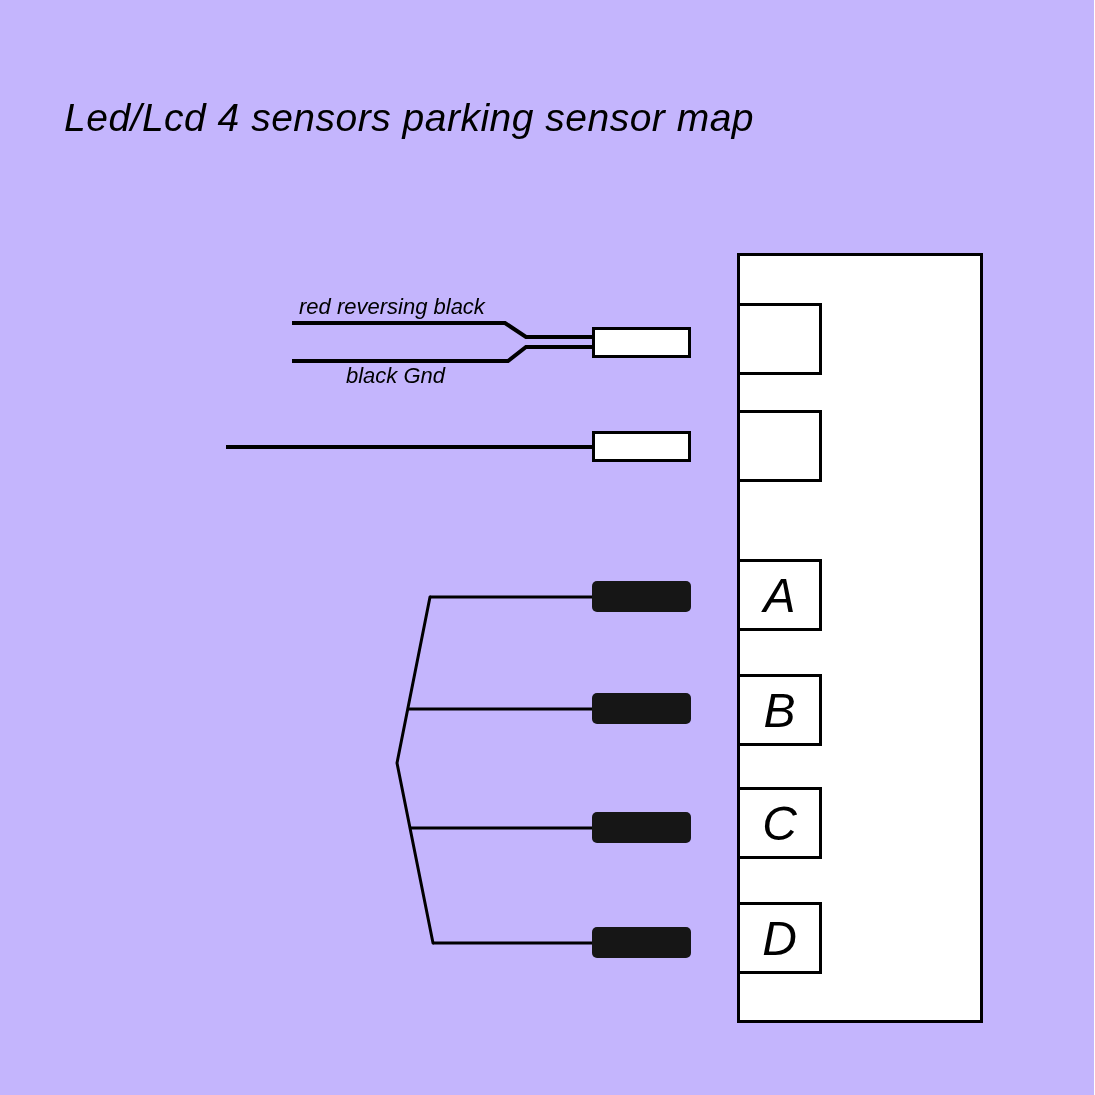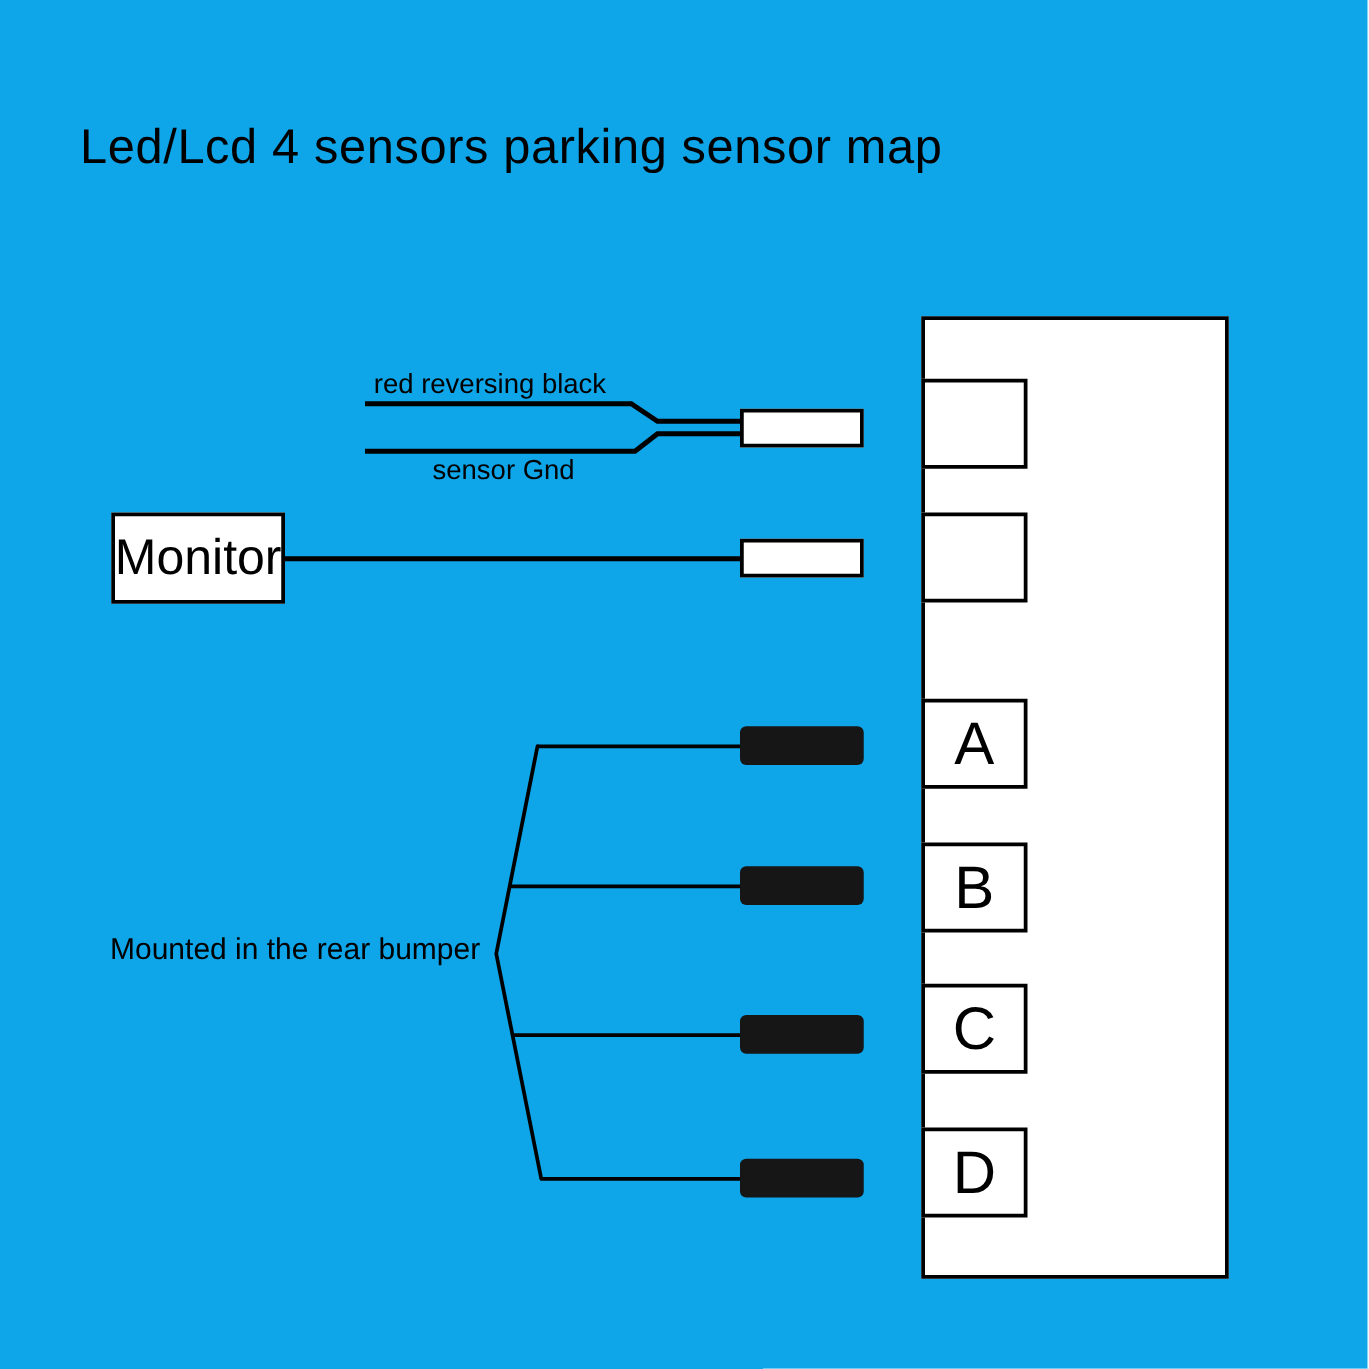--- a/index.html
+++ b/index.html
@@ -4,24 +4,25 @@
 <style>
   html, body {
     margin: 0;
     padding: 0;
     background: #ffffff;
   }
   #canvas {
     position: relative;
     width: 1094px;
     height: 1095px;
-    background: #0ea5e9;
+    background: #c4b5fd;
     font-family: "Liberation Sans", sans-serif;
     color: #000000;
     overflow: hidden;
+    font-style: italic;
   }
   #wires {
     position: absolute;
     left: 0;
     top: 0;
     width: 1095px;
     height: 1095px;
   }
   .label {
     position: absolute;
@@ -126,26 +127,22 @@
 
     <path d="M430,597 L594,597" fill="none" stroke="#000000" stroke-width="3"></path>
     <path d="M408,709 L594,709" fill="none" stroke="#000000" stroke-width="3"></path>
     <path d="M410,828 L594,828" fill="none" stroke="#000000" stroke-width="3"></path>
     <path d="M433,943 L594,943" fill="none" stroke="#000000" stroke-width="3"></path>
   </svg>
 
   <div class="label page-title">Led/Lcd 4 sensors parking sensor map</div>
 
   <div class="label wire-label red-wire-label">red reversing black</div>
-  <div class="label wire-label black-wire-label">sensor Gnd</div>
-  <div class="label bumper-label">Mounted in the rear bumper</div>
+  <div class="label wire-label black-wire-label">black Gnd</div>
 
-  <div class="outline-box monitor-box">
-    <span>Monitor</span>
-  </div>
 
   <div class="plug-white plug-power"></div>
   <div class="plug-white plug-monitor"></div>
 
   <div class="plug-black plug-a"></div>
   <div class="plug-black plug-b"></div>
   <div class="plug-black plug-c"></div>
   <div class="plug-black plug-d"></div>
 
   <div class="outline-box control-box"></div>

